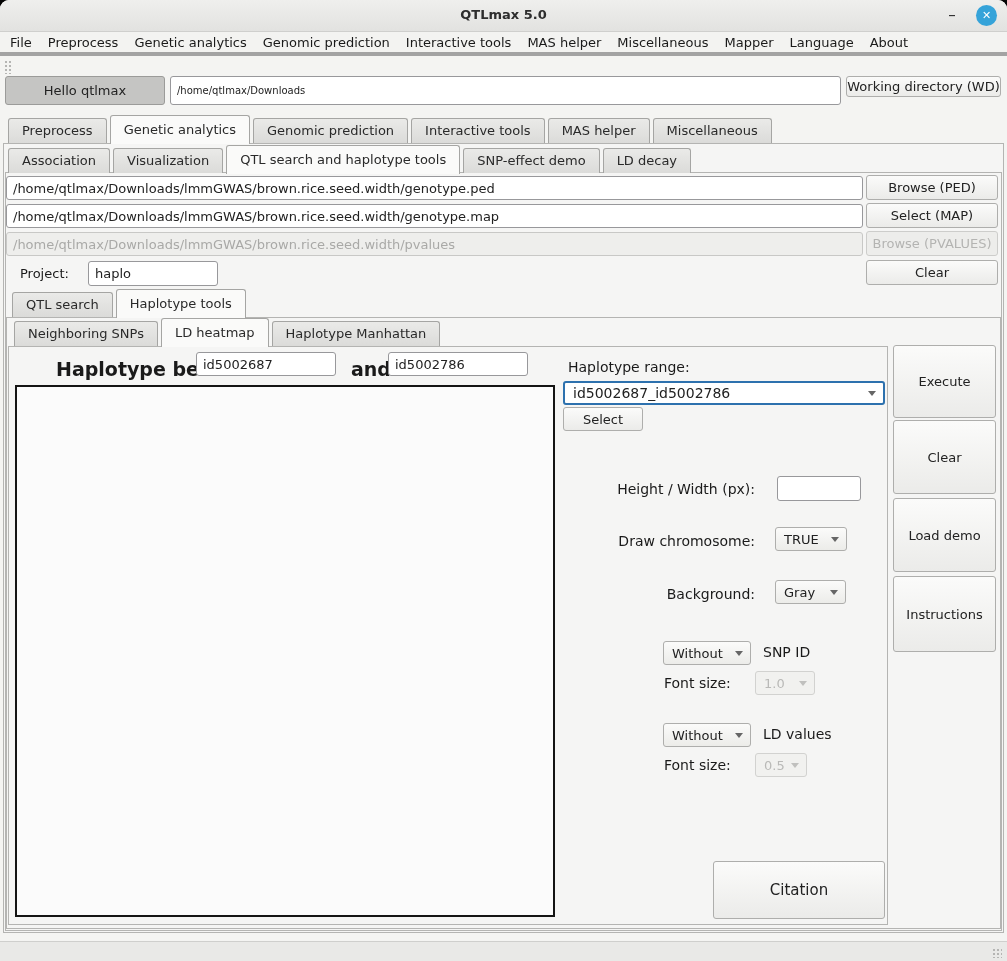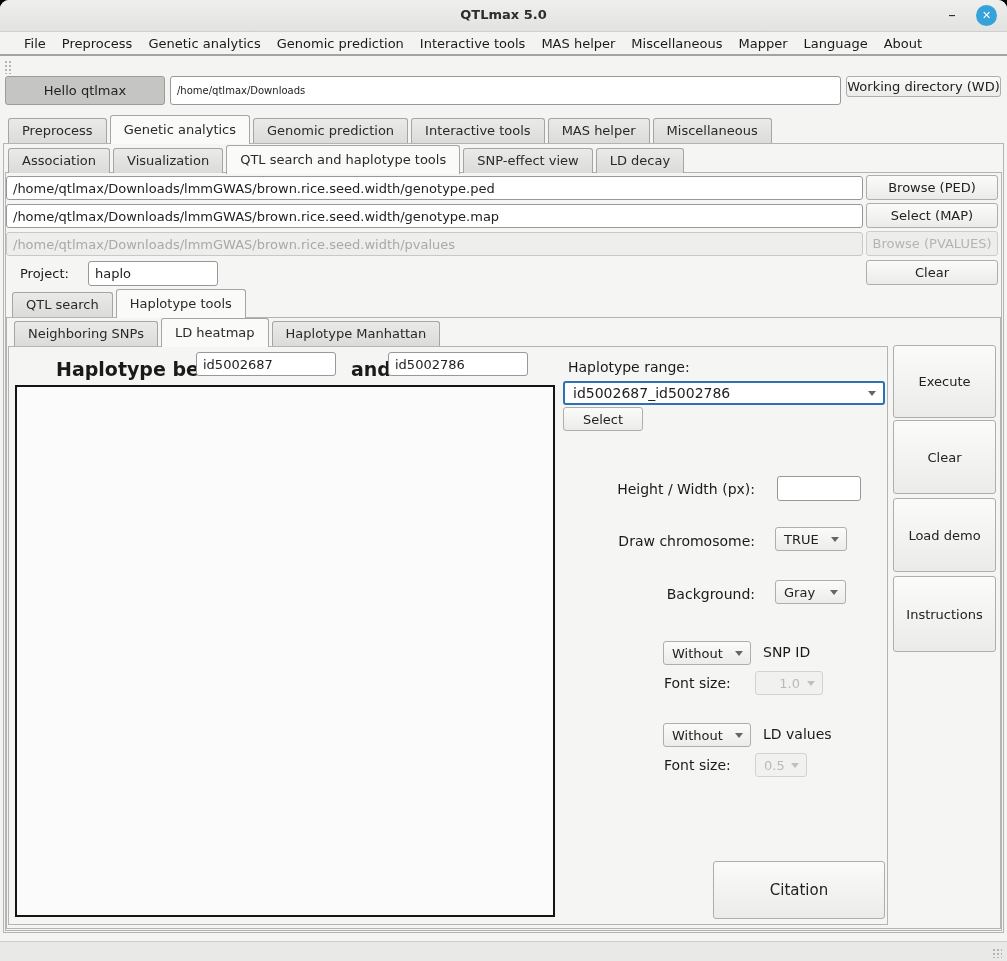--- a/index.html
+++ b/index.html
@@ -12,21 +12,21 @@
   .titlebar { position:absolute; left:0; top:0; width:1007px; height:32px;
               background:linear-gradient(#efefed,#e2e2e0); border-bottom:1px solid #cfcfcd; }
   .title { position:absolute; left:0; right:0; top:7px; text-align:center; font-size:13px; font-weight:bold; color:#2d2d2d; }
   .min-btn { position:absolute; right:44px; top:4px; width:22px; height:22px; text-align:center;
              font-size:15px; color:#333; line-height:22px; cursor:default; }
   .close-btn { position:absolute; right:10px; top:5px; width:21px; height:21px; border-radius:50%;
                background:#35a3d9; color:#fff; font-size:11px; font-weight:bold; text-align:center; line-height:21px; }
 
   
   .menubar { position:absolute; left:0; top:32px; width:1007px; height:24px; background:#f3f3f1;
-             border-bottom:2px solid #a3a3a3; display:flex; align-items:center; padding-left:16px; }
+             border-bottom:4px solid #a3a3a3; display:flex; align-items:center; padding-left:2px; }
   .menu-item { padding:0 8px; font-size:13px; color:#1a1a1a; line-height:23px; }
 
   
   .btn { position:absolute; background:linear-gradient(#fbfbfa,#ebebe9); border:1px solid #aeaeac;
          border-radius:3px; font-size:13px; color:#222; display:flex; align-items:center; justify-content:center; }
   .btn.disabled { background:#ededeb; color:#b4b4b2; border-color:#cdcdcb; }
   .tinput { position:absolute; background:#fff; border:1px solid #98989b; border-radius:3px;
             font-family:"DejaVu Sans",sans-serif; font-size:10px; color:#222; padding:0 6px; outline:none; }
   .tinput.small { font-size:13px; }
   .tinput:disabled { background:#eeeeec; color:#a9a9a7; border-color:#c8c8c6; }
@@ -107,21 +107,21 @@
     <div class="tab">Genomic prediction</div>
     <div class="tab">Interactive tools</div>
     <div class="tab">MAS helper</div>
     <div class="tab">Miscellaneous</div>
   </div>
 
   <div class="tabrow" style="left:8px; top:144px; height:29px;">
     <div class="tab">Association</div>
     <div class="tab">Visualization</div>
     <div class="tab active">QTL search and haplotype tools</div>
-    <div class="tab">SNP-effect view</div>
+    <div class="tab">SNP-effect demo</div>
     <div class="tab">LD decay</div>
   </div>
 
   <input class="tinput small" style="left: 6px; top: 176px; width: 857px; height: 24px; z-index: 2;" value="/home/qtlmax/Downloads/lmmGWAS/brown.rice.seed.width/genotype.ped">
   <div class="btn" style="left:866px; top:175px; width:132px; height:25px; z-index:2;">
     <span>Browse (PED)</span>
   </div>
 
   <input class="tinput small" style="left: 6px; top: 204px; width: 857px; height: 24px; z-index: 2;" value="/home/qtlmax/Downloads/lmmGWAS/brown.rice.seed.width/genotype.map">
   <div class="btn" style="left:866px; top:203px; width:132px; height:25px; z-index:2;">
@@ -180,21 +180,21 @@
     <span>Gray</span>
     <span class="caret"></span>
   </div>
 
   <div class="combo" style="left:663px; top:641px; width:88px; height:24px; z-index:2;">
     <span>Without</span>
     <span class="caret"></span>
   </div>
   <div class="lbl" style="left:763px; top:644px; z-index:2;">SNP ID</div>
   <div class="lbl" style="left:664px; top:675px; z-index:2;">Font size:</div>
-  <div class="combo disabled" style="left:755px; top:671px; width:68px; height:24px; z-index:2;justify-content:flex-end;">
+  <div class="combo disabled" style="left:755px; top:671px; width:60px; height:24px; z-index:2;">
     <span>1.0</span>
     <span class="caret"></span>
   </div>
 
   <div class="combo" style="left:663px; top:723px; width:88px; height:24px; z-index:2;">
     <span>Without</span>
     <span class="caret"></span>
   </div>
   <div class="lbl" style="left:763px; top:726px; z-index:2;">LD values</div>
   <div class="lbl" style="left:664px; top:757px; z-index:2;">Font size:</div>

